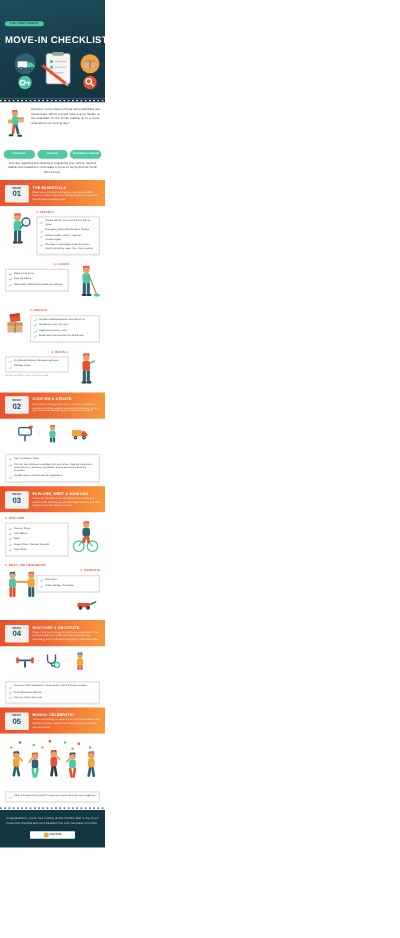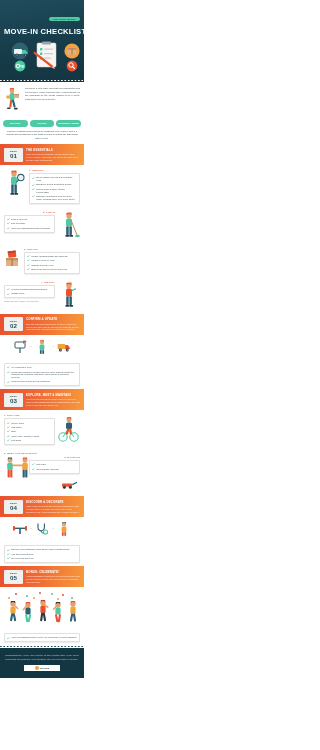--- a/index.html
+++ b/index.html
@@ -10,21 +10,21 @@
     width:84px; height:750px;
     overflow:hidden;
     position:relative;
   }
   .page { width:84px; height:750px; position:relative; }
 
   
   .header {
     background:linear-gradient(170deg,#1f4d5c 0%,#173c4a 55%,#143642 100%);
     padding:6px 4px 8px;
-    text-align:right;
+    text-align:left;
     position:relative;
   }
   .eyebrow {
     display:inline-block;
     background:#4ec9a3;
     color:#10343f;
     font-size:2.1px;
     letter-spacing:.25px;
     font-weight:bold;
     padding:1.4px 4px;

